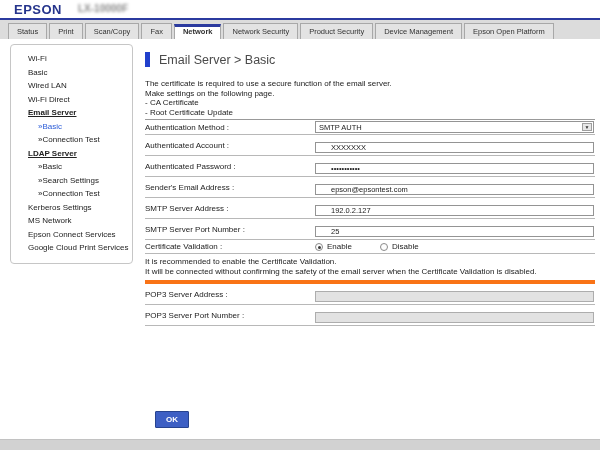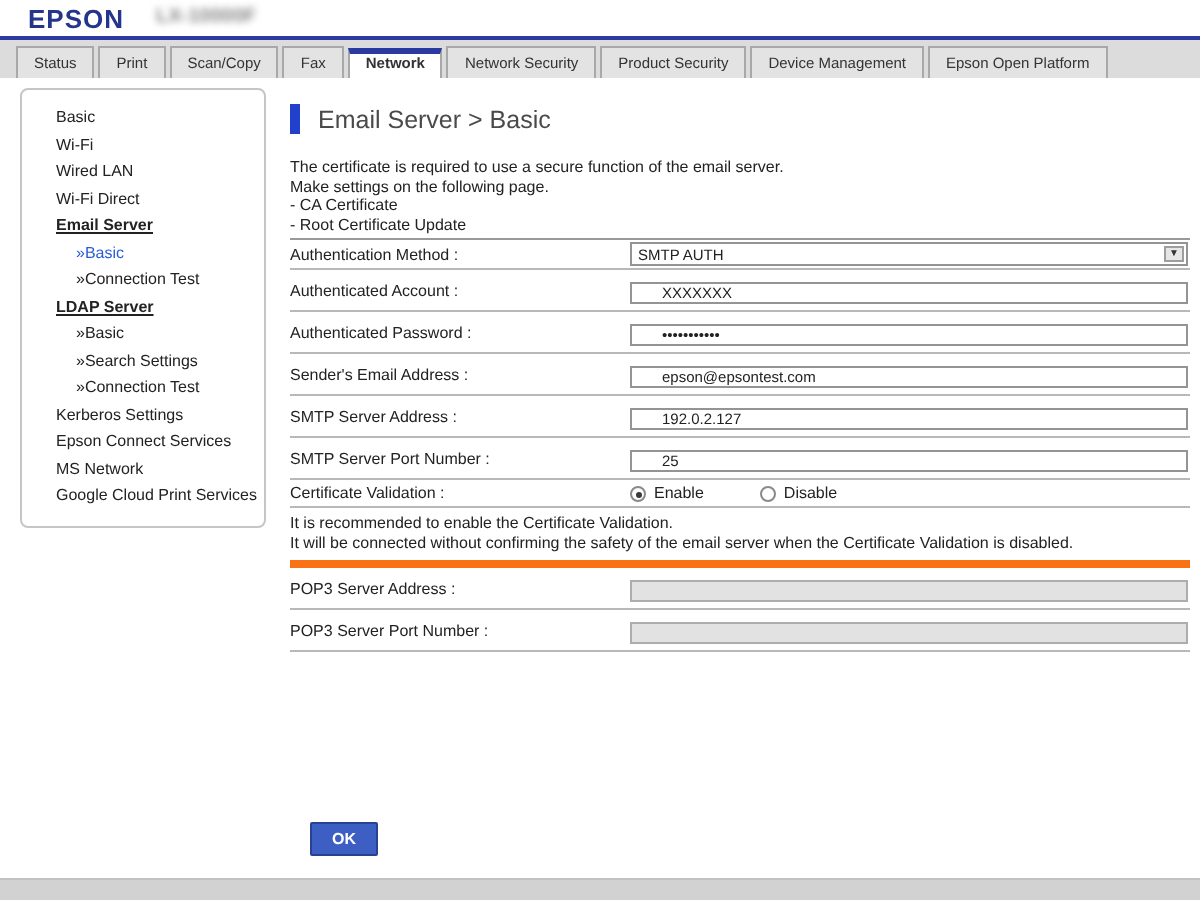--- a/index.html
+++ b/index.html
@@ -82,34 +82,34 @@
     <div class="tab active">Network</div>
     <div class="tab">Network Security</div>
     <div class="tab">Product Security</div>
     <div class="tab">Device Management</div>
     <div class="tab">Epson Open Platform</div>
   </div>
 
   <div class="content">
 
     <div class="sidebar">
+      <div class="nav-item">Wi-Fi</div>
       <div class="nav-item">Basic</div>
-      <div class="nav-item">Wi-Fi</div>
       <div class="nav-item">Wired LAN</div>
       <div class="nav-item">Wi-Fi Direct</div>
       <div class="nav-item nav-section">Email Server</div>
       <div class="nav-item nav-sub nav-selected">»Basic</div>
       <div class="nav-item nav-sub">»Connection Test</div>
       <div class="nav-item nav-section">LDAP Server</div>
       <div class="nav-item nav-sub">»Basic</div>
       <div class="nav-item nav-sub">»Search Settings</div>
       <div class="nav-item nav-sub">»Connection Test</div>
       <div class="nav-item">Kerberos Settings</div>
+      <div class="nav-item">MS Network</div>
       <div class="nav-item">Epson Connect Services</div>
-      <div class="nav-item">MS Network</div>
       <div class="nav-item">Google Cloud Print Services</div>
     </div>
 
     <div class="main">
 
       <div class="title-row">
         <div class="title-bar"></div>
         <div class="page-title">Email Server &gt; Basic</div>
       </div>
 

